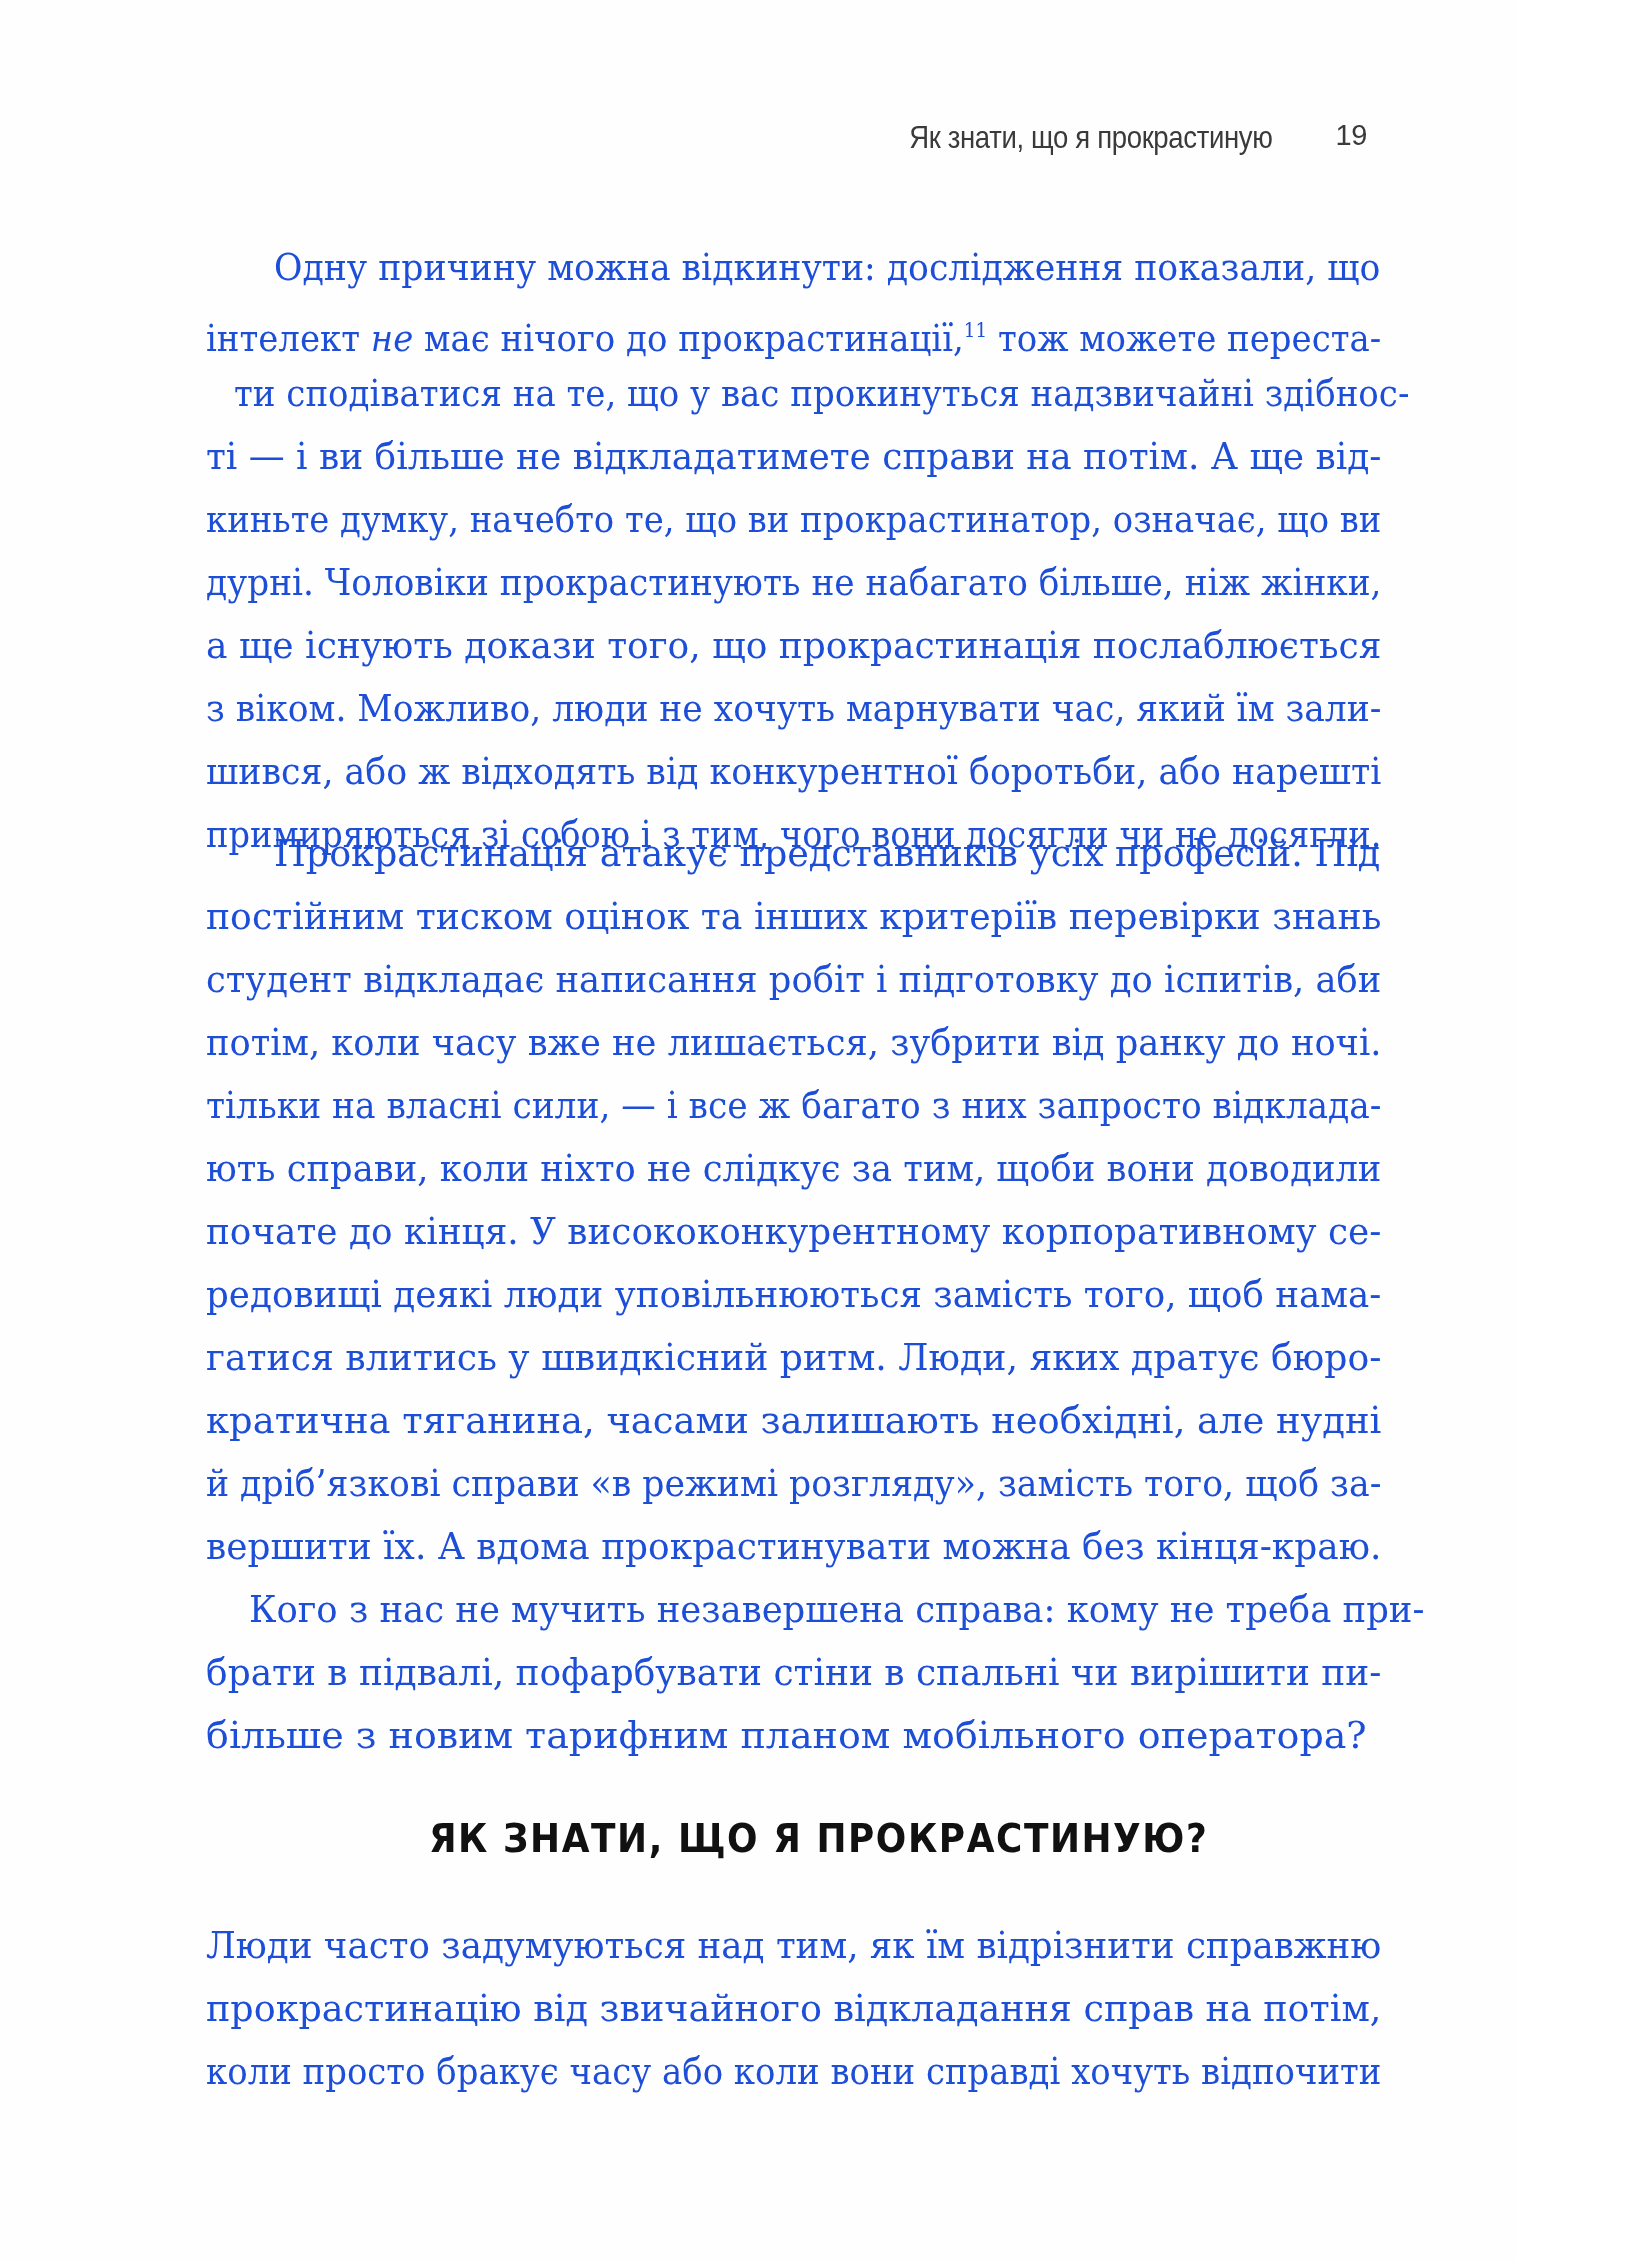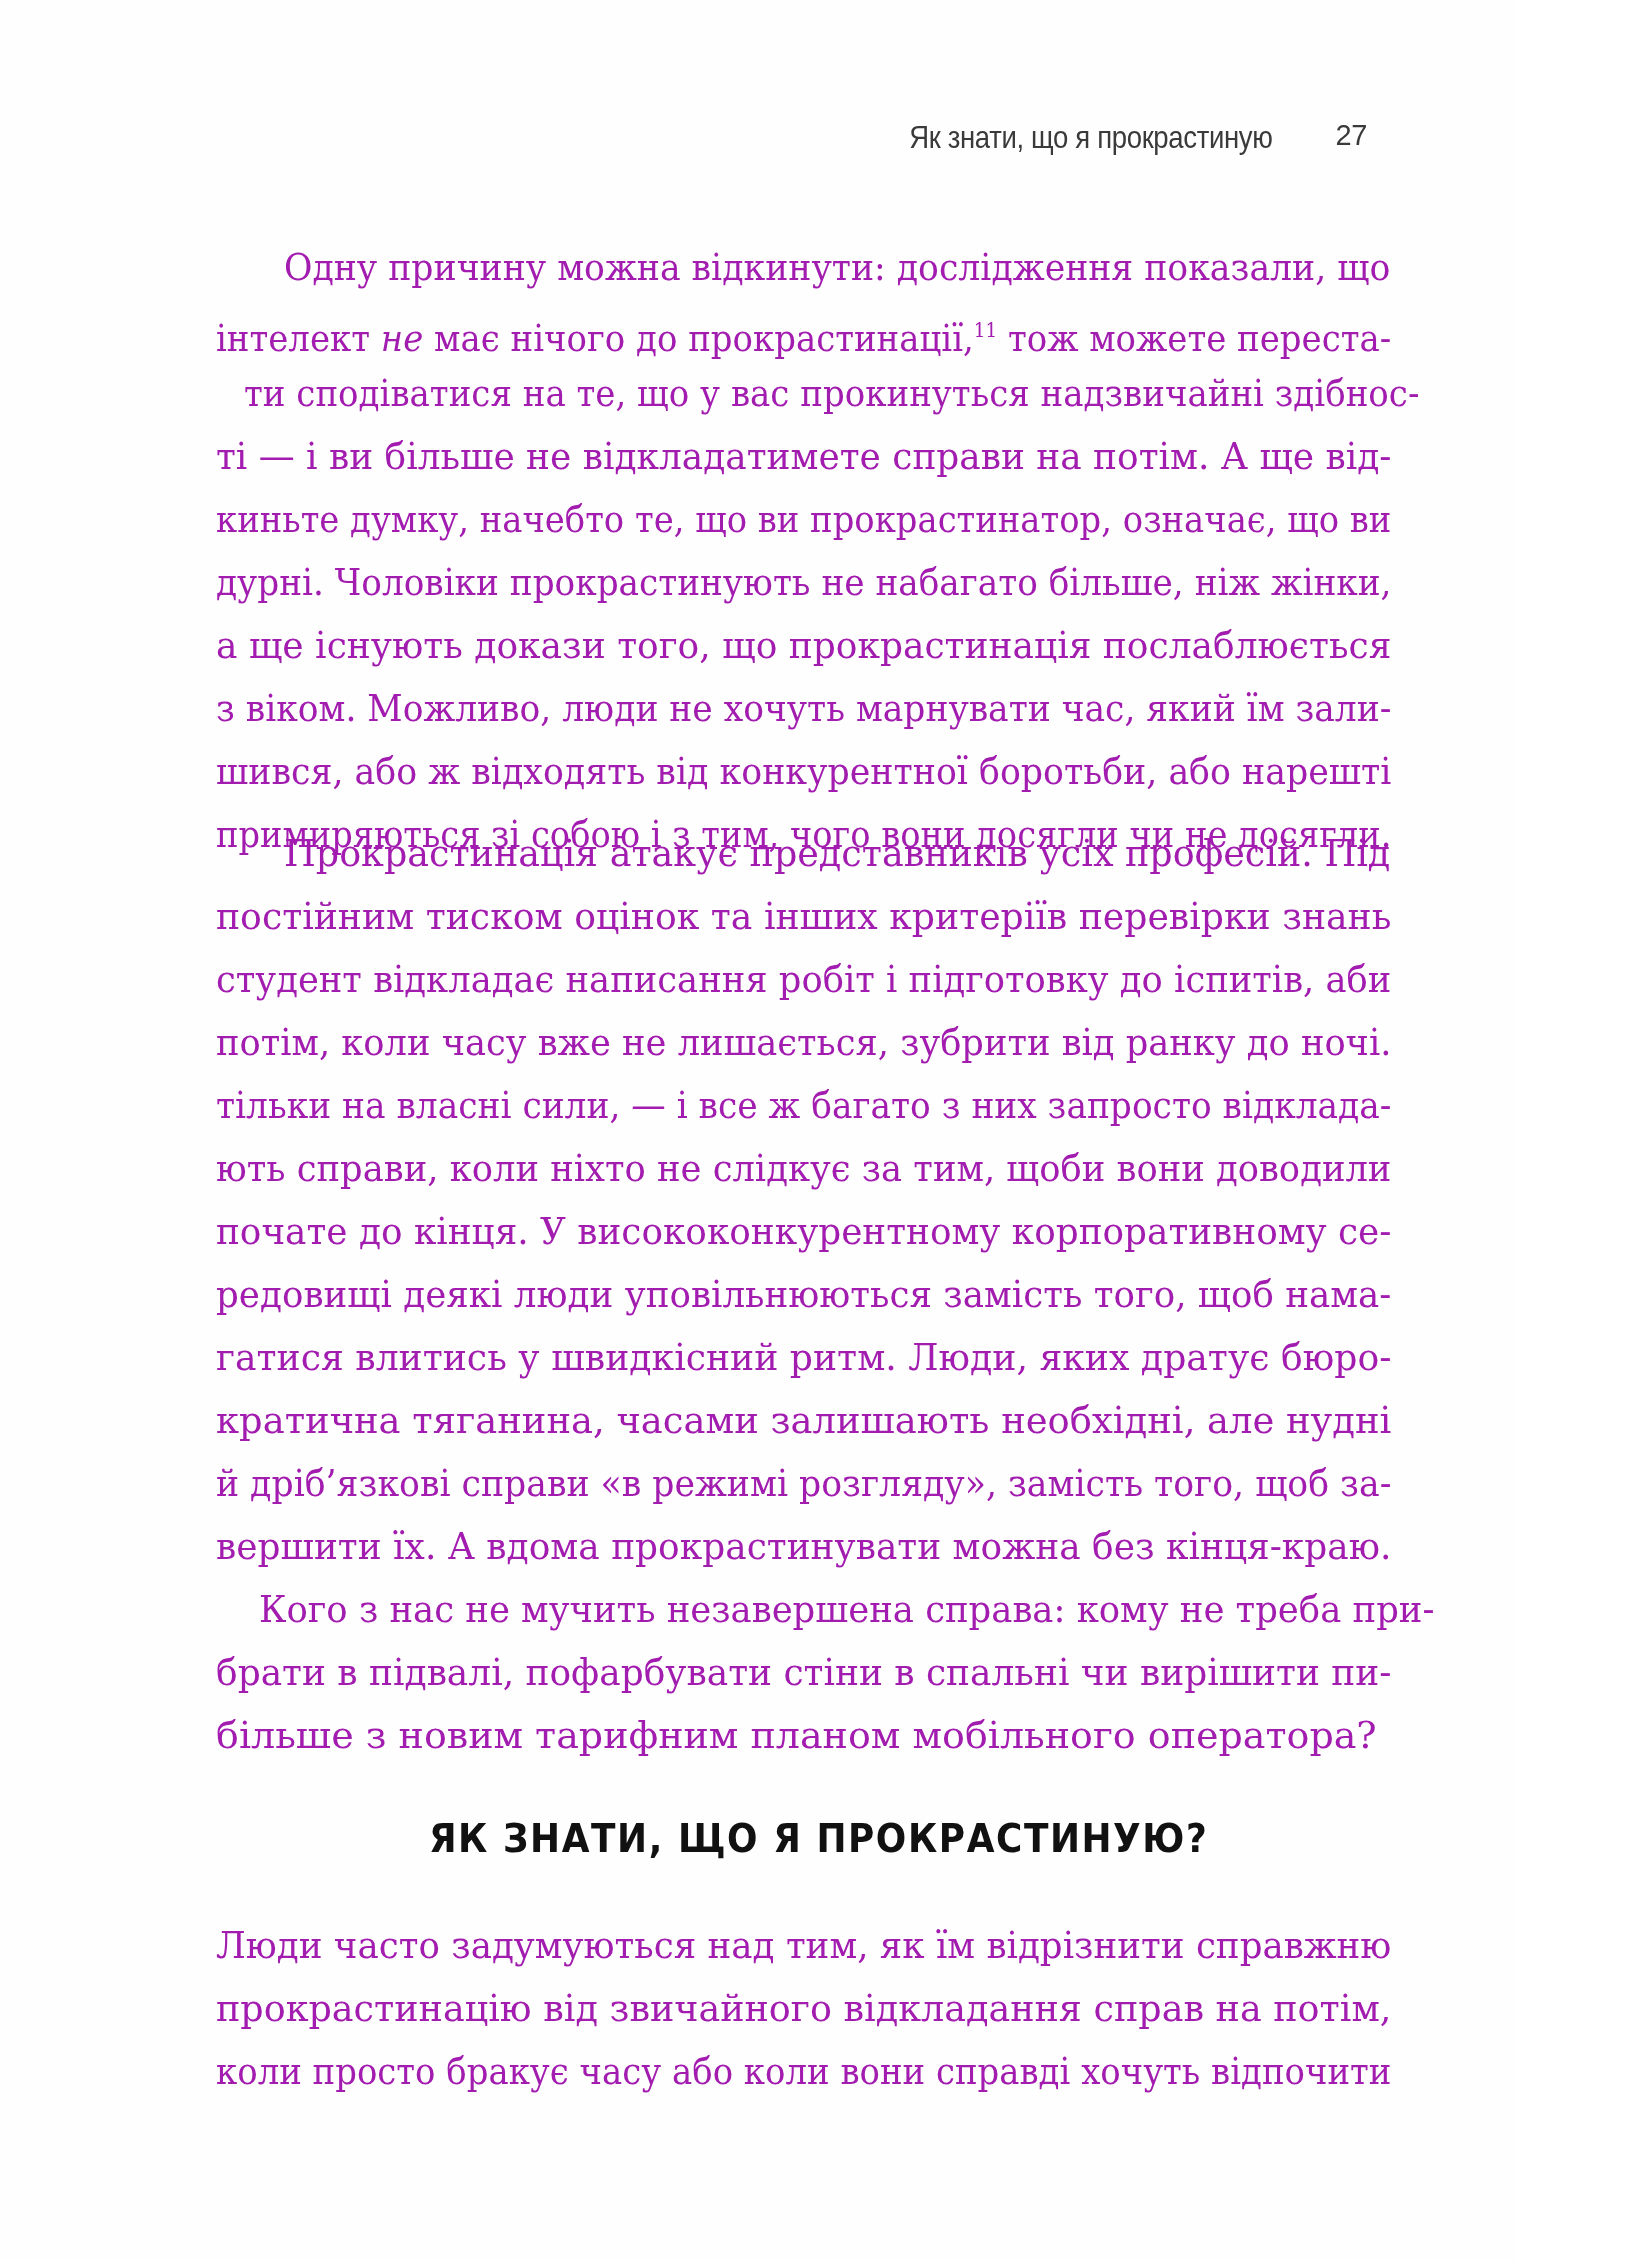--- a/index.html
+++ b/index.html
@@ -6,22 +6,22 @@
   body { width: 1638px; height: 2261px; position: relative; overflow: hidden; }
   .page { position: absolute; left: 0; top: 0; width: 1516px; height: 2261px; background: #fefefe; }
   .running-header {
     position: absolute; top: 119px; left: 0; width: 1367px; height: 43px;
     font-family: "Liberation Sans", sans-serif; font-size: 32px; color: #3a3a3a;
     letter-spacing: -0.4px;
   }
   .running-header .title { position: absolute; right: 94px; top: 0; white-space: nowrap; transform: scaleX(0.86); transform-origin: right top; }
   .running-header .pageno { position: absolute; right: 0; top: 0; white-space: nowrap; font-size: 29px; }
   .text-block {
-    position: absolute; left: 216px; width: 1161px;
-    font-family: "DejaVu Serif", serif; font-size: 38px; color: #a21caf;
+    position: absolute; left: 206px; width: 1161px;
+    font-family: "DejaVu Serif", serif; font-size: 38px; color: #1d4ed8;
   }
   .line {
     height: 63px; line-height: 63px; white-space: nowrap; overflow: visible;
     text-align: justify; text-align-last: justify;
     display: block;
   }
   .line.indent { padding-left: 68px; }
   .line.last { text-align-last: left; }
   .sup { font-size: 20.5px; vertical-align: 13.7px; }
   .it { font-style: italic; }
@@ -32,21 +32,21 @@
   }
   .heading span { display: inline-block; transform: scaleX(0.92); }
 </style>
 </head>
 <body>
 
 <div class="page">
 
   <div class="running-header">
     <span class="title">Як знати, що я прокрастиную</span>
-    <span class="pageno">27</span>
+    <span class="pageno">19</span>
   </div>
 
   <div class="text-block" id="p1" style="top:236px;">
       <div class="line indent" style="white-space: nowrap;"><span style="white-space: nowrap; display: inline-block; transform-origin: left center; transform: scaleX(0.911957);">Одну причину можна відкинути: дослідження показали, що</span></div>
       <div class="line" style="white-space: nowrap;"><span style="white-space: nowrap; display: inline-block; transform-origin: left center; transform: scaleX(0.893594);">інтелект <span class="it">не</span> має нічого до прокрастинації,<span class="sup">11</span> тож можете переста-</span></div>
       <div class="line" style="white-space: nowrap; margin-left: 28px;"><span style="white-space: nowrap; display: inline-block; transform-origin: left center; transform: scaleX(0.895634);">ти сподіватися на те, що у вас прокинуться надзвичайні здібнос-</span></div>
       <div class="line" style="white-space: nowrap;"><span style="white-space: nowrap; display: inline-block; transform-origin: left center; transform: scaleX(0.945139);">ті — і ви більше не відкладатимете справи на потім. А ще від-</span></div>
       <div class="line" style="white-space: nowrap;"><span style="white-space: nowrap; display: inline-block; transform-origin: left center; transform: scaleX(0.890097);">киньте думку, начебто те, що ви прокрастинатор, означає, що ви</span></div>
       <div class="line" style="white-space: nowrap;"><span style="white-space: nowrap; display: inline-block; transform-origin: left center; transform: scaleX(0.902043);">дурні. Чоловіки прокрастинують не набагато більше, ніж жінки,</span></div>
       <div class="line" style="white-space: nowrap;"><span style="white-space: nowrap; display: inline-block; transform-origin: left center; transform: scaleX(0.947359);">а ще існують докази того, що прокрастинація послаблюється</span></div>

